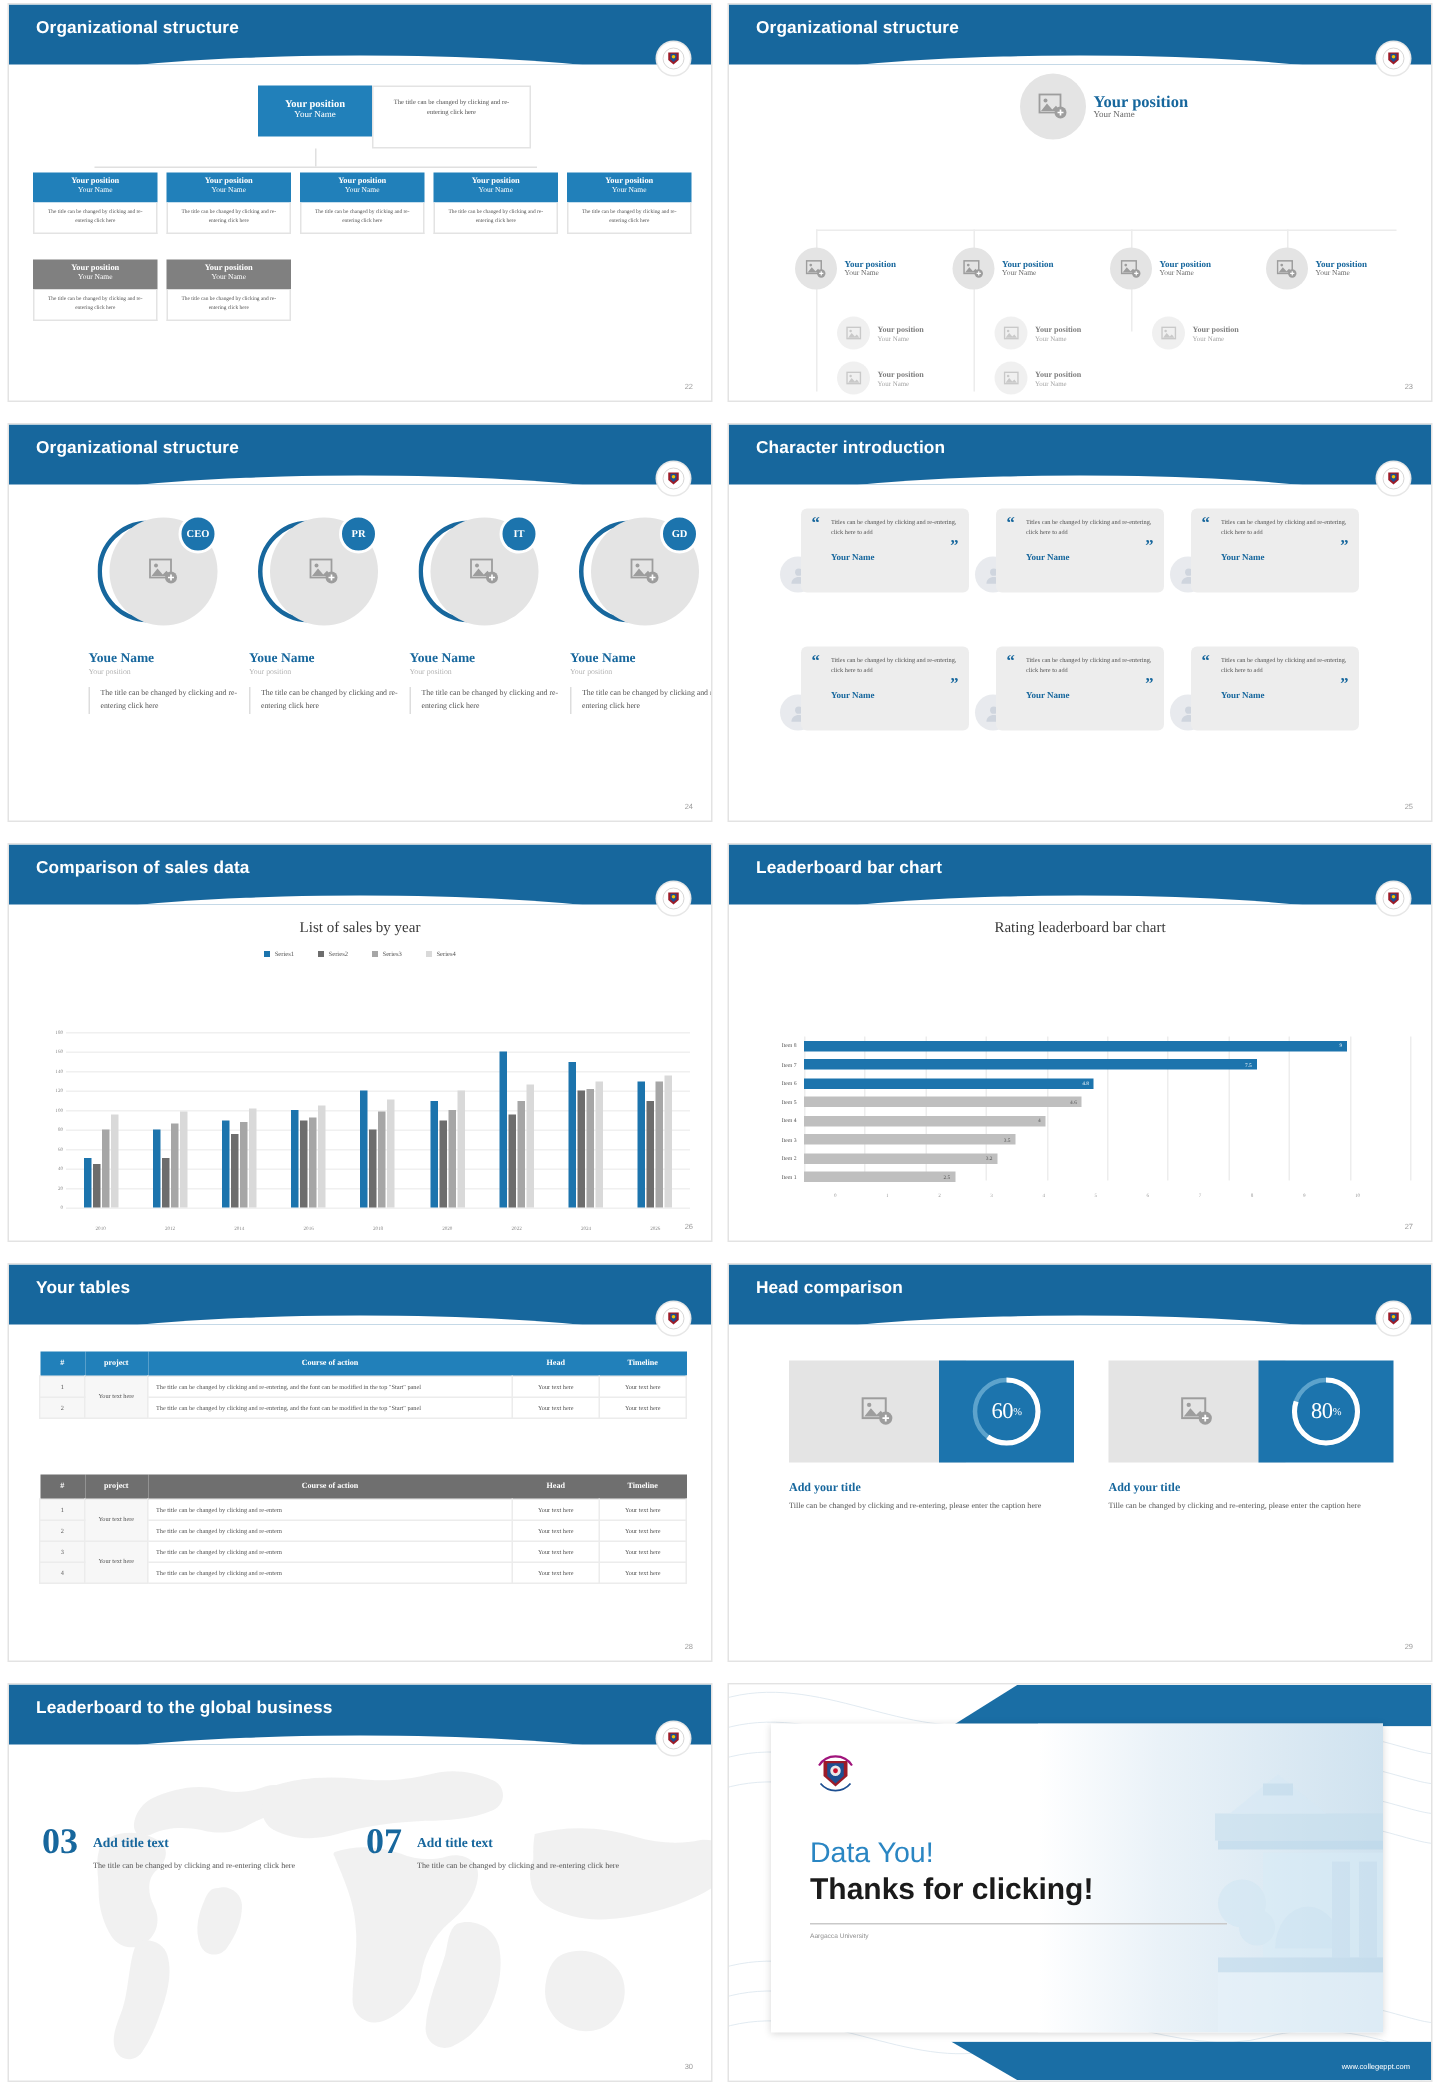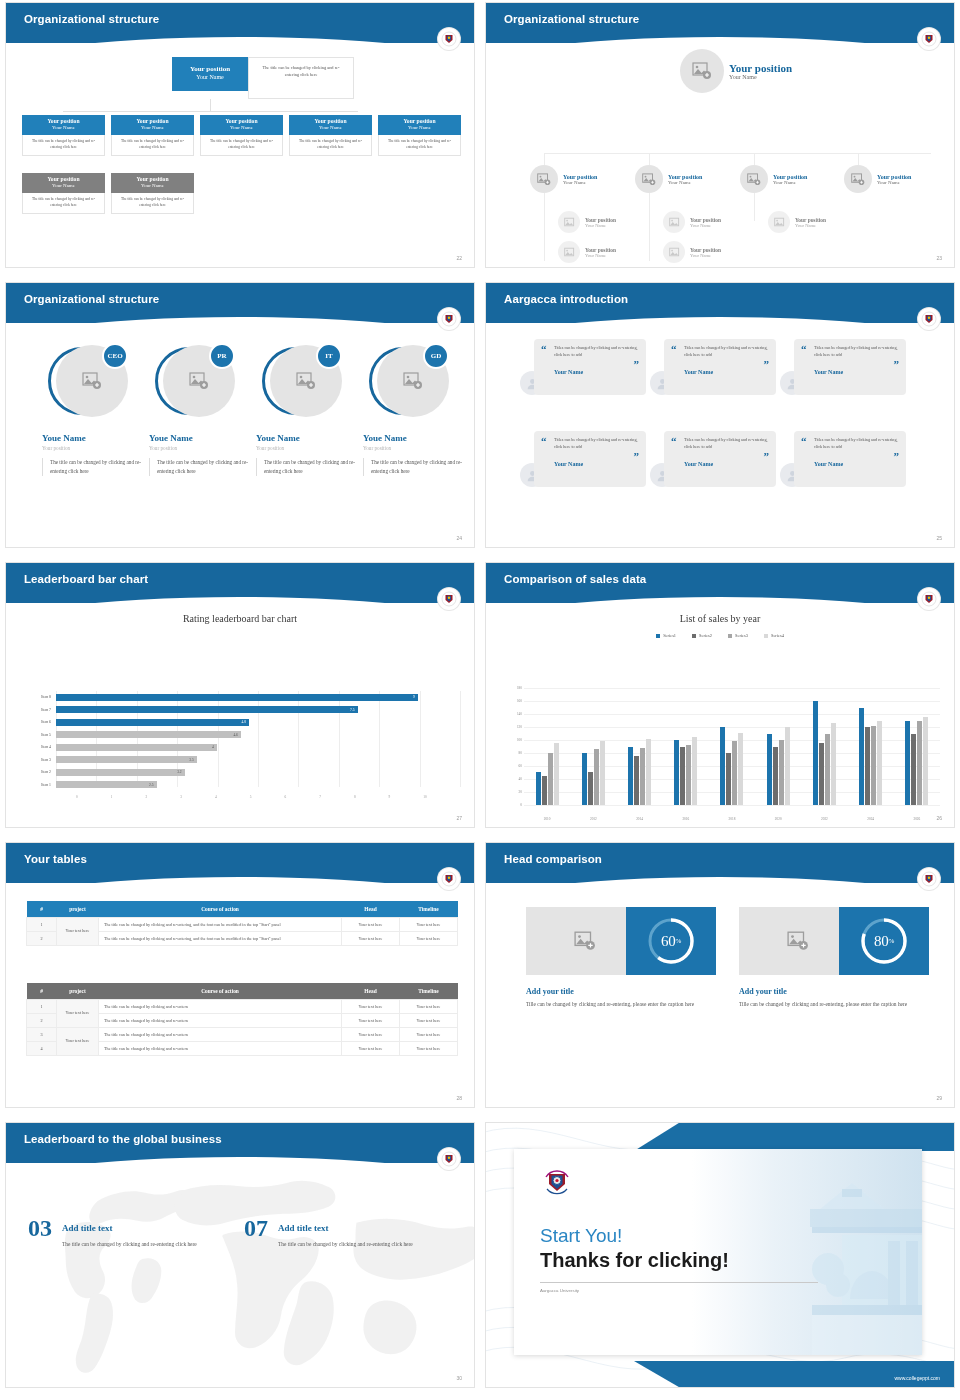--- a/index.html
+++ b/index.html
@@ -89,21 +89,21 @@
   .nd .txt .p{ color:#17679d; font-weight:bold; }
   .nd .txt .n{ color:#6a6a6a; }
   .nd.lvl0 .txt .p{ font-size:11px; }
   .nd.lvl0 .txt .n{ font-size:6px; }
   .nd.lvl1 .txt .p{ font-size:6px; }
   .nd.lvl1 .txt .n{ font-size:5px; }
   .nd.lvl2 .txt .p{ font-size:5.4px; color:#7f7f7f; }
   .nd.lvl2 .txt .n{ font-size:4.6px; color:#a6a6a6; }
 
   
-  .prof{ position:absolute; width:100px; }
+  .prof{ position:absolute; width:100px;margin-left:17px; }
   .prof .ring{
     position:relative; width:78px; height:78px; margin-left:6px;
   }
   .prof .ring .arc{
     position:absolute; left:0; top:2px; width:68px; height:68px;
     border-radius:50%; border:3px solid #17679d;
     clip-path: inset(0 52% 0 0);
   }
   .prof .ring .disc{
     position:absolute; left:8px; top:0; width:72px; height:72px;
@@ -587,21 +587,21 @@
         <div class="nm">Youe Name</div>
         <div class="ps">Your position</div>
         <div class="dsc">The title can be changed by clicking and re-entering click here</div>
       </div>
     </div>
     <div class="pg">24</div>
   </div>
 
   <div class="slide">
     <div class="hdr"></div>
-    <div class="hdr-title">Aargacca introduction</div>
+    <div class="hdr-title">Character introduction</div>
     <div class="logo">
       <svg width="16" height="16" viewBox="0 0 16 16">
           <circle cx="8" cy="8" r="7" fill="#fff" stroke="#c9c9c9" stroke-width=".5"></circle>
           <path d="M4.5 4h7v5l-3.5 3L4.5 9z" fill="#9c1b28"></path>
           <path d="M6 4.8h4v3.8L8 10.4 6 8.6z" fill="#1d4f91"></path>
           <circle cx="8" cy="6.8" r="1.2" fill="#f2c200"></circle>
         </svg>
     </div>
     <div class="body">
       <div class="qc" style="left:34px;top:16px;">
@@ -683,111 +683,20 @@
           </div>
         <div class="bub">
           <span class="qm">“</span>
           <span class="qm close">”</span>
           <div class="txt">Titles can be changed by clicking and re-entering, click here to add</div>
           <div class="nm">Your Name</div>
         </div>
       </div>
     </div>
     <div class="pg">25</div>
-  </div>
-
-  <div class="slide">
-    <div class="hdr"></div>
-    <div class="hdr-title">Leaderboard bar chart</div>
-    <div class="logo">
-      <svg width="16" height="16" viewBox="0 0 16 16">
-          <circle cx="8" cy="8" r="7" fill="#fff" stroke="#c9c9c9" stroke-width=".5"></circle>
-          <path d="M4.5 4h7v5l-3.5 3L4.5 9z" fill="#9c1b28"></path>
-          <path d="M6 4.8h4v3.8L8 10.4 6 8.6z" fill="#1d4f91"></path>
-          <circle cx="8" cy="6.8" r="1.2" fill="#f2c200"></circle>
-        </svg>
-    </div>
-    <div class="body">
-      <div class="chart-title">Rating leaderboard bar chart</div>
-      <div class="barchart" id="barchart">
-          <div class="vgrid" style="left: calc(0% + 30px);"></div>
-          <div class="vgrid" style="left: calc(9.35% + 30px);"></div>
-          <div class="vgrid" style="left: calc(18.7% + 30px);"></div>
-          <div class="vgrid" style="left: calc(28.05% + 30px);"></div>
-          <div class="vgrid" style="left: calc(37.4% + 30px);"></div>
-          <div class="vgrid" style="left: calc(46.75% + 30px);"></div>
-          <div class="vgrid" style="left: calc(56.1% + 30px);"></div>
-          <div class="vgrid" style="left: calc(65.45% + 30px);"></div>
-          <div class="vgrid" style="left: calc(74.8% + 30px);"></div>
-          <div class="vgrid" style="left: calc(84.15% + 30px);"></div>
-          <div class="vgrid" style="left: calc(93.5% + 30px);"></div>
-          <div class="brow">
-            <div class="lb">Item 8</div>
-            <div class="track">
-              <div class="fill" style="width: 90%; background: rgb(28, 116, 173); color: rgb(255, 255, 255);">9</div>
-            </div>
-          </div>
-          <div class="brow">
-            <div class="lb">Item 7</div>
-            <div class="track">
-              <div class="fill" style="width: 75%; background: rgb(28, 116, 173); color: rgb(255, 255, 255);">7.5</div>
-            </div>
-          </div>
-          <div class="brow">
-            <div class="lb">Item 6</div>
-            <div class="track">
-              <div class="fill" style="width: 48%; background: rgb(28, 116, 173); color: rgb(255, 255, 255);">4.8</div>
-            </div>
-          </div>
-          <div class="brow">
-            <div class="lb">Item 5</div>
-            <div class="track">
-              <div class="fill" style="width: 46%; background: rgb(191, 191, 191); color: rgb(85, 85, 85);">4.6</div>
-            </div>
-          </div>
-          <div class="brow">
-            <div class="lb">Item 4</div>
-            <div class="track">
-              <div class="fill" style="width: 40%; background: rgb(191, 191, 191); color: rgb(85, 85, 85);">4</div>
-            </div>
-          </div>
-          <div class="brow">
-            <div class="lb">Item 3</div>
-            <div class="track">
-              <div class="fill" style="width: 35%; background: rgb(191, 191, 191); color: rgb(85, 85, 85);">3.5</div>
-            </div>
-          </div>
-          <div class="brow">
-            <div class="lb">Item 2</div>
-            <div class="track">
-              <div class="fill" style="width: 32%; background: rgb(191, 191, 191); color: rgb(85, 85, 85);">3.2</div>
-            </div>
-          </div>
-          <div class="brow">
-            <div class="lb">Item 1</div>
-            <div class="track">
-              <div class="fill" style="width: 25%; background: rgb(191, 191, 191); color: rgb(85, 85, 85);">2.5</div>
-            </div>
-          </div>
-          <div class="bx">
-            <span>0</span>
-            <span>1</span>
-            <span>2</span>
-            <span>3</span>
-            <span>4</span>
-            <span>5</span>
-            <span>6</span>
-            <span>7</span>
-            <span>8</span>
-            <span>9</span>
-            <span>10</span>
-          </div>
-        </div>
-    </div>
-    <div class="pg">27</div>
   </div>
 
   <div class="slide">
     <div class="hdr"></div>
     <div class="hdr-title">Comparison of sales data</div>
     <div class="logo">
       <svg width="16" height="16" viewBox="0 0 16 16">
           <circle cx="8" cy="8" r="7" fill="#fff" stroke="#c9c9c9" stroke-width=".5"></circle>
           <path d="M4.5 4h7v5l-3.5 3L4.5 9z" fill="#9c1b28"></path>
           <path d="M6 4.8h4v3.8L8 10.4 6 8.6z" fill="#1d4f91"></path>
@@ -898,20 +807,111 @@
             <span>2016</span>
             <span>2018</span>
             <span>2020</span>
             <span>2022</span>
             <span>2024</span>
             <span>2026</span>
           </div>
         </div>
     </div>
     <div class="pg">26</div>
+  </div>
+
+  <div class="slide">
+    <div class="hdr"></div>
+    <div class="hdr-title">Leaderboard bar chart</div>
+    <div class="logo">
+      <svg width="16" height="16" viewBox="0 0 16 16">
+          <circle cx="8" cy="8" r="7" fill="#fff" stroke="#c9c9c9" stroke-width=".5"></circle>
+          <path d="M4.5 4h7v5l-3.5 3L4.5 9z" fill="#9c1b28"></path>
+          <path d="M6 4.8h4v3.8L8 10.4 6 8.6z" fill="#1d4f91"></path>
+          <circle cx="8" cy="6.8" r="1.2" fill="#f2c200"></circle>
+        </svg>
+    </div>
+    <div class="body">
+      <div class="chart-title">Rating leaderboard bar chart</div>
+      <div class="barchart" id="barchart">
+          <div class="vgrid" style="left: calc(0% + 30px);"></div>
+          <div class="vgrid" style="left: calc(9.35% + 30px);"></div>
+          <div class="vgrid" style="left: calc(18.7% + 30px);"></div>
+          <div class="vgrid" style="left: calc(28.05% + 30px);"></div>
+          <div class="vgrid" style="left: calc(37.4% + 30px);"></div>
+          <div class="vgrid" style="left: calc(46.75% + 30px);"></div>
+          <div class="vgrid" style="left: calc(56.1% + 30px);"></div>
+          <div class="vgrid" style="left: calc(65.45% + 30px);"></div>
+          <div class="vgrid" style="left: calc(74.8% + 30px);"></div>
+          <div class="vgrid" style="left: calc(84.15% + 30px);"></div>
+          <div class="vgrid" style="left: calc(93.5% + 30px);"></div>
+          <div class="brow">
+            <div class="lb">Item 8</div>
+            <div class="track">
+              <div class="fill" style="width: 90%; background: rgb(28, 116, 173); color: rgb(255, 255, 255);">9</div>
+            </div>
+          </div>
+          <div class="brow">
+            <div class="lb">Item 7</div>
+            <div class="track">
+              <div class="fill" style="width: 75%; background: rgb(28, 116, 173); color: rgb(255, 255, 255);">7.5</div>
+            </div>
+          </div>
+          <div class="brow">
+            <div class="lb">Item 6</div>
+            <div class="track">
+              <div class="fill" style="width: 48%; background: rgb(28, 116, 173); color: rgb(255, 255, 255);">4.8</div>
+            </div>
+          </div>
+          <div class="brow">
+            <div class="lb">Item 5</div>
+            <div class="track">
+              <div class="fill" style="width: 46%; background: rgb(191, 191, 191); color: rgb(85, 85, 85);">4.6</div>
+            </div>
+          </div>
+          <div class="brow">
+            <div class="lb">Item 4</div>
+            <div class="track">
+              <div class="fill" style="width: 40%; background: rgb(191, 191, 191); color: rgb(85, 85, 85);">4</div>
+            </div>
+          </div>
+          <div class="brow">
+            <div class="lb">Item 3</div>
+            <div class="track">
+              <div class="fill" style="width: 35%; background: rgb(191, 191, 191); color: rgb(85, 85, 85);">3.5</div>
+            </div>
+          </div>
+          <div class="brow">
+            <div class="lb">Item 2</div>
+            <div class="track">
+              <div class="fill" style="width: 32%; background: rgb(191, 191, 191); color: rgb(85, 85, 85);">3.2</div>
+            </div>
+          </div>
+          <div class="brow">
+            <div class="lb">Item 1</div>
+            <div class="track">
+              <div class="fill" style="width: 25%; background: rgb(191, 191, 191); color: rgb(85, 85, 85);">2.5</div>
+            </div>
+          </div>
+          <div class="bx">
+            <span>0</span>
+            <span>1</span>
+            <span>2</span>
+            <span>3</span>
+            <span>4</span>
+            <span>5</span>
+            <span>6</span>
+            <span>7</span>
+            <span>8</span>
+            <span>9</span>
+            <span>10</span>
+          </div>
+        </div>
+    </div>
+    <div class="pg">27</div>
   </div>
 
   <div class="slide">
     <div class="hdr"></div>
     <div class="hdr-title">Your tables</div>
     <div class="logo">
       <svg width="16" height="16" viewBox="0 0 16 16">
           <circle cx="8" cy="8" r="7" fill="#fff" stroke="#c9c9c9" stroke-width=".5"></circle>
           <path d="M4.5 4h7v5l-3.5 3L4.5 9z" fill="#9c1b28"></path>
           <path d="M6 4.8h4v3.8L8 10.4 6 8.6z" fill="#1d4f91"></path>
@@ -1135,21 +1135,21 @@
           <svg width="34" height="34" viewBox="0 0 34 34">
             <circle cx="17" cy="17" r="16" fill="#fff"></circle>
             <path d="M9 9h16v10l-8 7-8-7z" fill="#9c1b28"></path>
             <path d="M11.5 10.5h11v8.5L17 24l-5.5-5z" fill="#1d4f91"></path>
             <circle cx="17" cy="15.5" r="4" fill="#e9e9e9" stroke="#1d4f91" stroke-width="1"></circle>
             <circle cx="17" cy="15.5" r="1.6" fill="#c8102e"></circle>
             <path d="M6 12 A13 13 0 0 1 28 12" fill="none" stroke="#a0147c" stroke-width="1.4"></path>
             <path d="M7 24 A13 13 0 0 0 27 24" fill="none" stroke="#1d4f91" stroke-width="1.2"></path>
           </svg>
         </div>
-        <div class="t1">Start You!</div>
+        <div class="t1">Data You!</div>
         <div class="t2">Thanks for clicking!</div>
         <div class="rule"></div>
         <div class="sub">Aargacca University</div>
       </div>
       <div class="url">www.collegeppt.com</div>
     </div>
   </div>
 
 </div>
 

